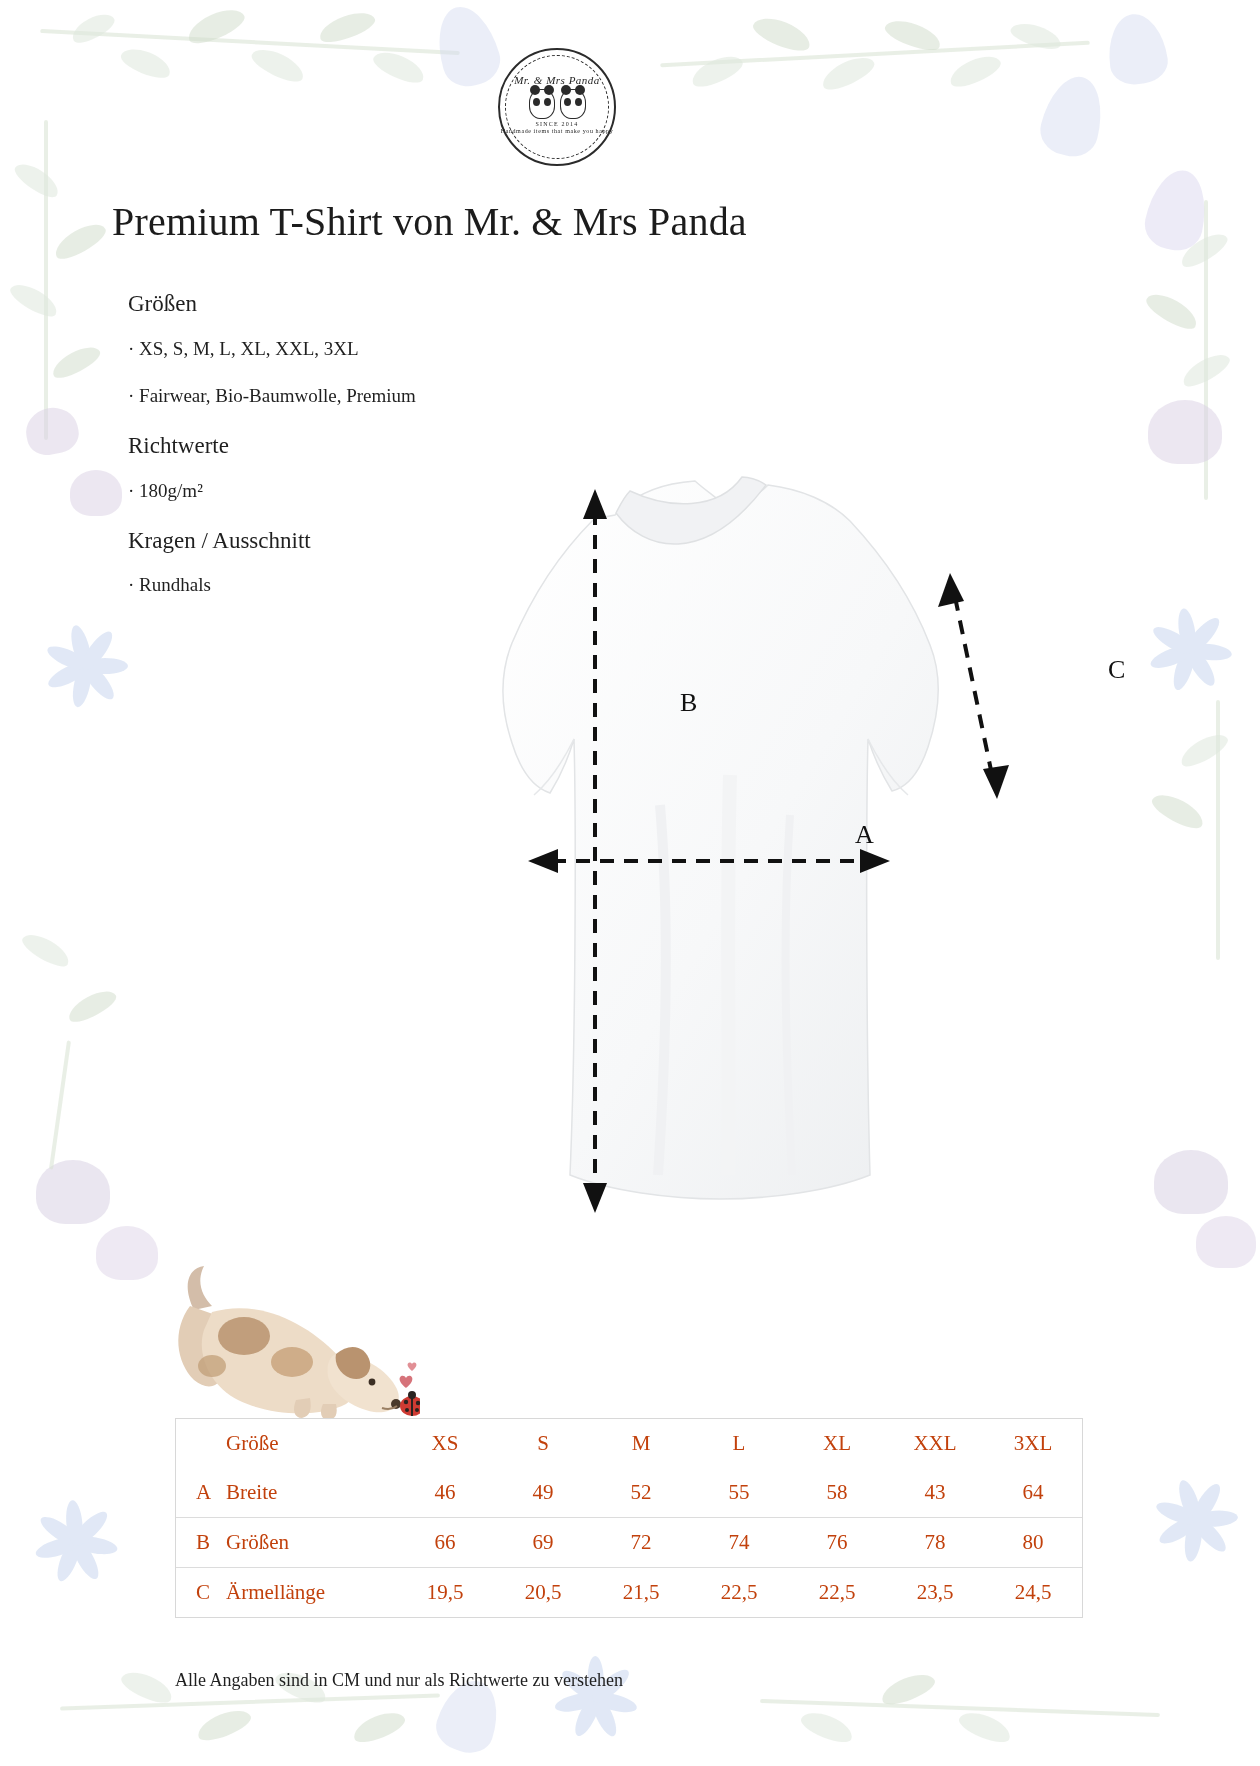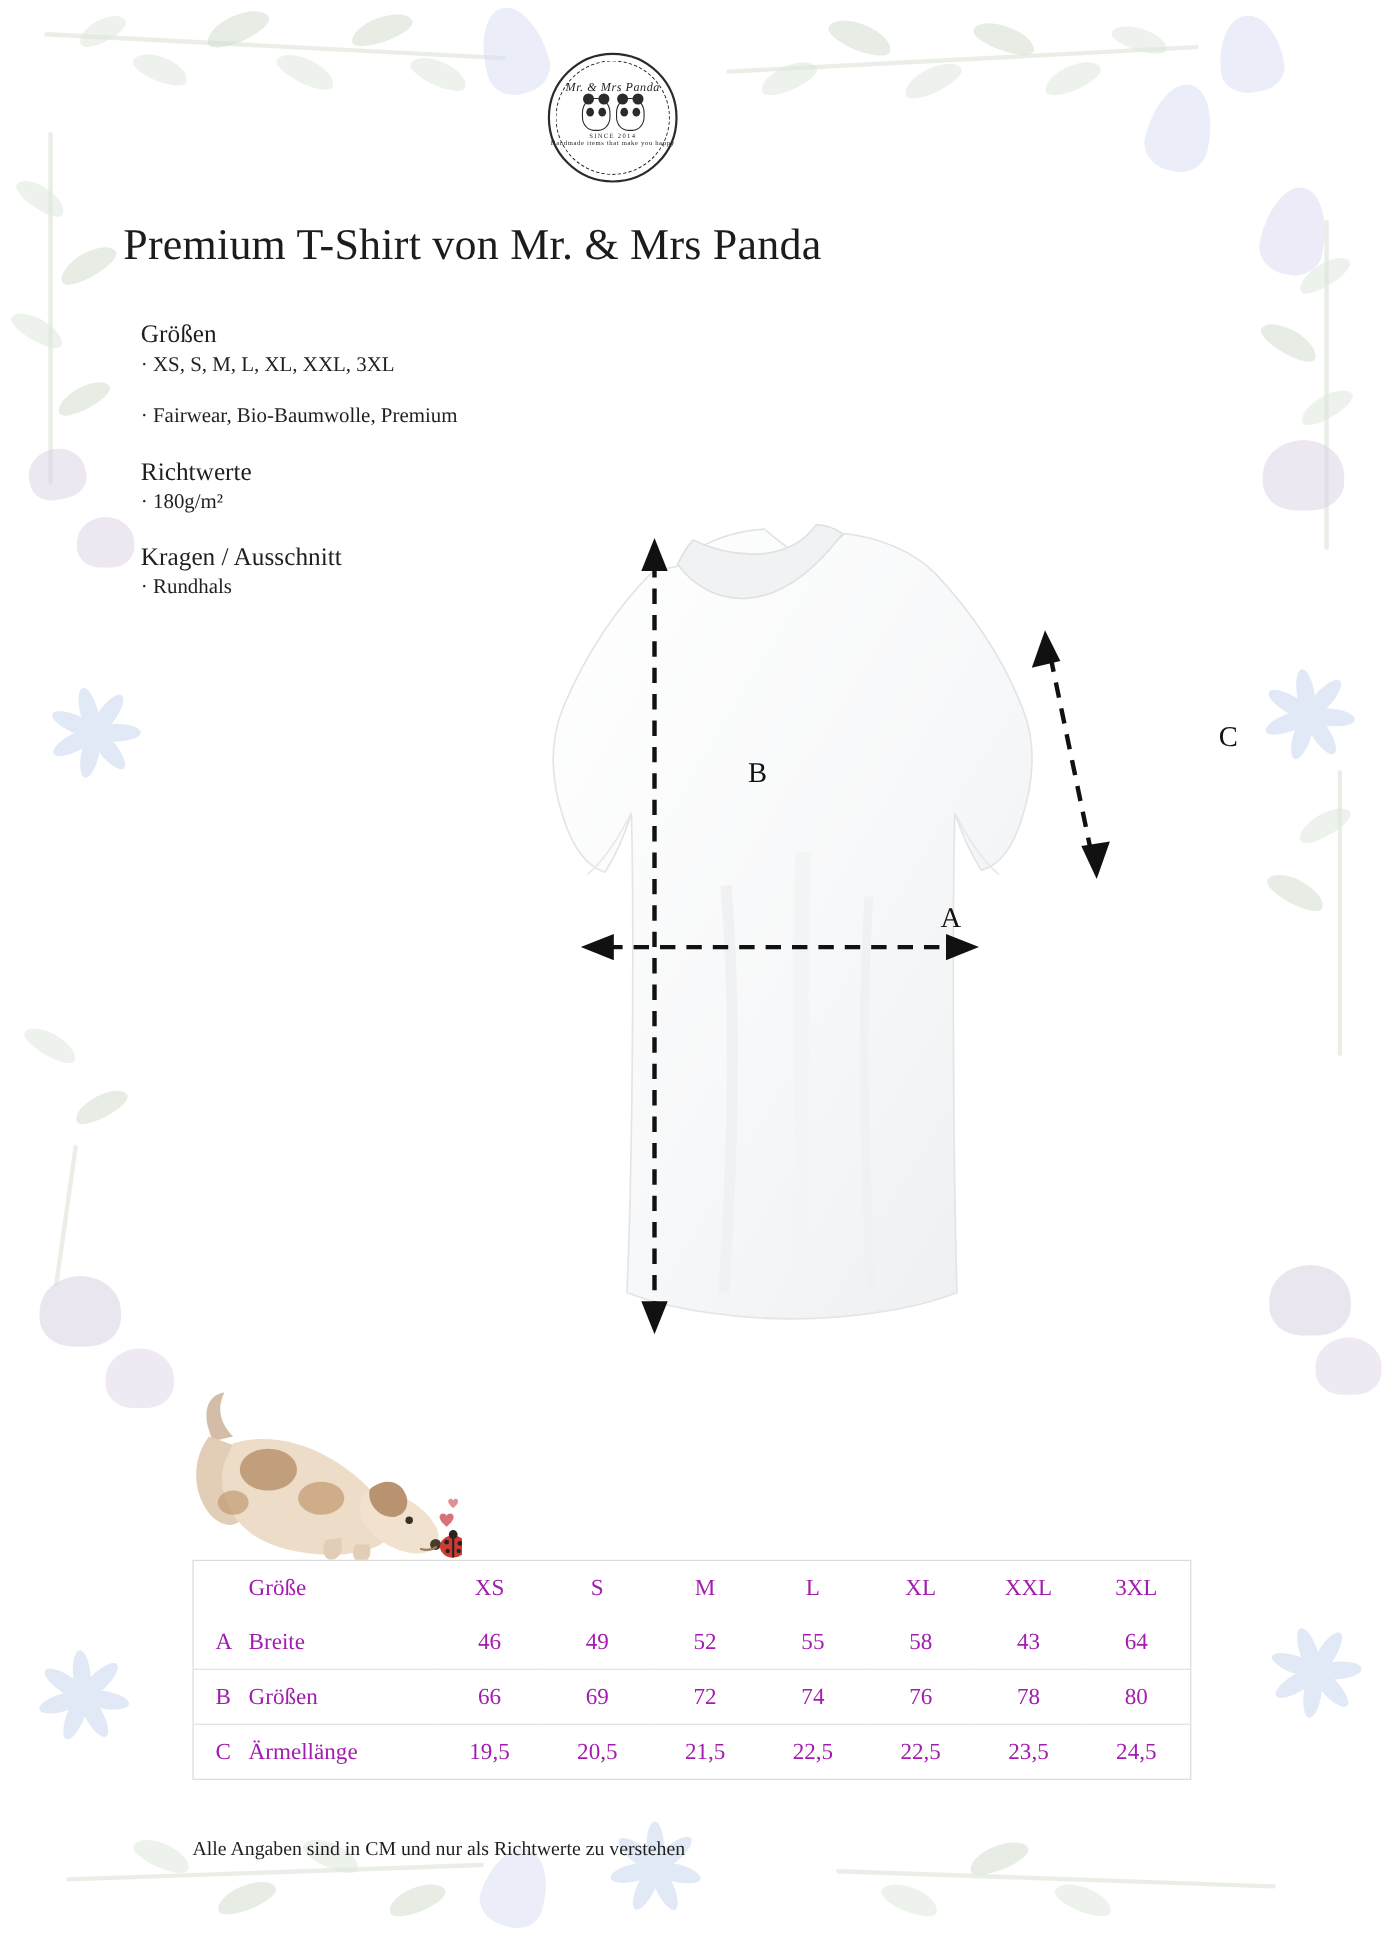--- a/index.html
+++ b/index.html
@@ -166,21 +166,21 @@
   .spec-block { margin-bottom: 23px; }
   .spec-label {
     font-size: 23px;
     color: #1f1f1f;
     line-height: 1.25;
   }
   .spec-value {
     font-size: 19px;
     color: #1f1f1f;
     line-height: 1.3;
-    margin-top: 1px;
+    margin-top: 18px;
   }
 
   
   .shirt-wrap {
     position: absolute;
     left: 430px;
     top: 475px;
     width: 560px;
     height: 740px;
   }
@@ -203,21 +203,21 @@
     top: 1418px;
     width: 908px;
     background: rgba(255,255,255,.92);
     border: 1px solid #d8d8d8;
   }
   table {
     width: 100%;
     border-collapse: collapse;
     font-family: "Liberation Serif", serif;
     font-size: 21px;
-    color: #a21caf;
+    color: #c2410c;
   }
   table th, table td {
     border-bottom: 1px solid #dcdcdc;
     padding: 12px 6px;
     text-align: center;
     font-weight: 400;
   }
   table tr:last-child th, table tr:last-child td { border-bottom: none; }
   .col-key { width: 44px; text-align: left; padding-left: 20px; }
   .col-name { width: 176px; text-align: left; }

